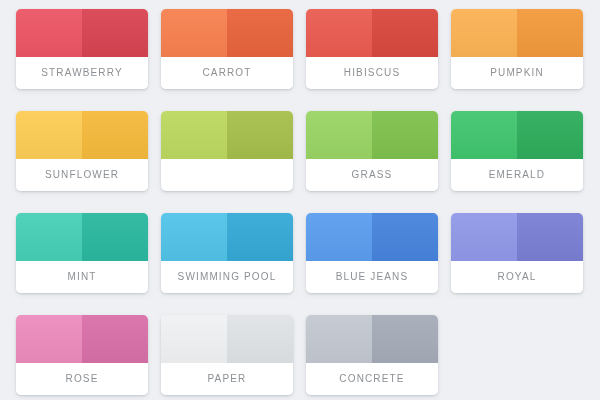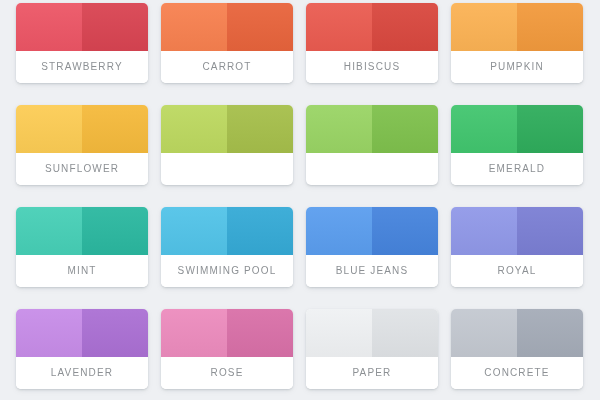--- a/index.html
+++ b/index.html
@@ -16,21 +16,21 @@
   #palette-page {
     width: 600px;
     height: 400px;
     box-sizing: border-box;
     background: #eef0f3;
     position: relative;
   }
   #palette-grid {
     position: absolute;
     left: 16px;
-    top: 3px;
+    top: 9px;
     width: 568px;
     display: grid;
     grid-template-columns: repeat(4, 132px);
     grid-template-rows: repeat(4, 80px);
     column-gap: 13px;
     row-gap: 22px;
   }
   .swatch-card {
     width: 132px;
     height: 80px;
@@ -130,20 +130,23 @@
     <div class="swatch-colors">
       <div class="swatch-half light" style="background-color: rgb(188, 216, 95);"></div>
       <div class="swatch-half dark" style="background-color: rgb(166, 191, 75);"></div>
     </div>
   </div>
       <div class="swatch-card">
     <div class="swatch-colors">
       <div class="swatch-half light" style="background-color: rgb(153, 212, 100);"></div>
       <div class="swatch-half dark" style="background-color: rgb(127, 193, 77);"></div>
     </div>
+    <div class="swatch-label-area">
+      <span class="swatch-label">GRASS</span>
+    </div>
   </div>
       <div class="swatch-card">
     <div class="swatch-colors">
       <div class="swatch-half light" style="background-color: rgb(65, 197, 110);"></div>
       <div class="swatch-half dark" style="background-color: rgb(47, 173, 92);"></div>
     </div>
     <div class="swatch-label-area">
       <span class="swatch-label">EMERALD</span>
     </div>
   </div>
@@ -174,29 +177,20 @@
       <span class="swatch-label">BLUE JEANS</span>
     </div>
   </div>
       <div class="swatch-card">
     <div class="swatch-colors">
       <div class="swatch-half light" style="background-color: rgb(144, 152, 232);"></div>
       <div class="swatch-half dark" style="background-color: rgb(123, 127, 212);"></div>
     </div>
     <div class="swatch-label-area">
       <span class="swatch-label">ROYAL</span>
-    </div>
-  </div>
-      <div class="swatch-card">
-    <div class="swatch-colors">
-      <div class="swatch-half light" style="background-color: rgb(199, 140, 232);"></div>
-      <div class="swatch-half dark" style="background-color: rgb(171, 112, 212);"></div>
-    </div>
-    <div class="swatch-label-area">
-      <span class="swatch-label">LAVENDER</span>
     </div>
   </div>
       <div class="swatch-card">
     <div class="swatch-colors">
       <div class="swatch-half light" style="background-color: rgb(236, 139, 189);"></div>
       <div class="swatch-half dark" style="background-color: rgb(217, 112, 168);"></div>
     </div>
     <div class="swatch-label-area">
       <span class="swatch-label">ROSE</span>
     </div>

